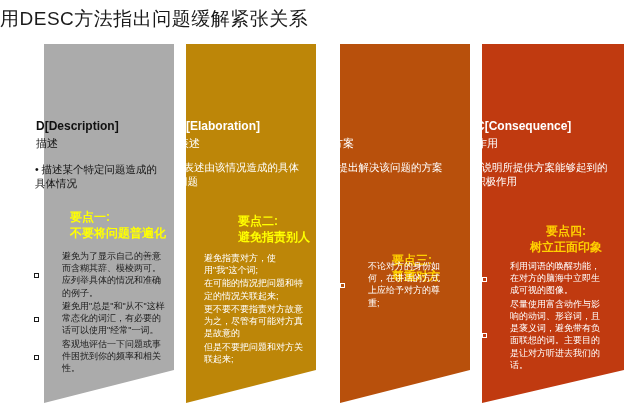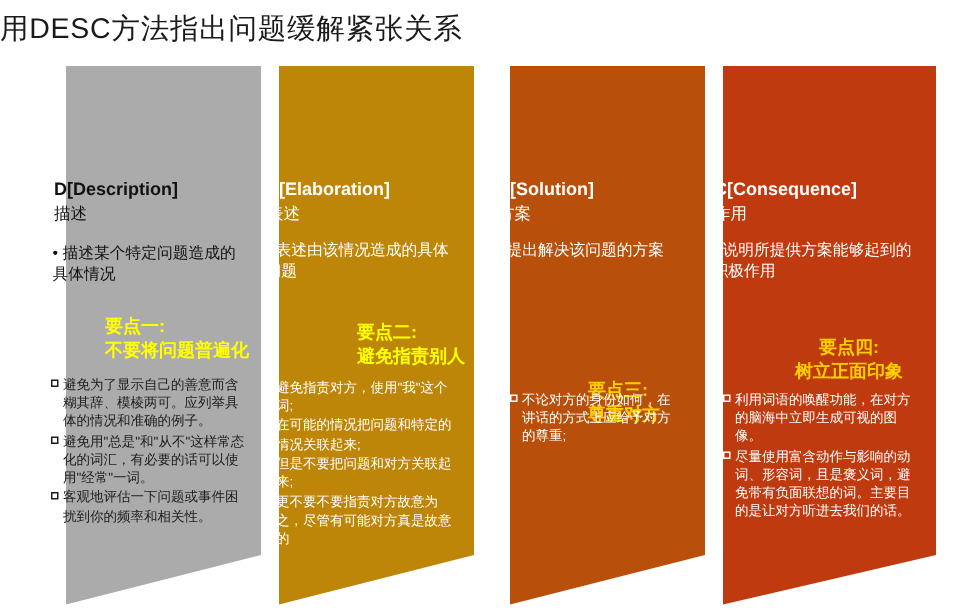--- a/index.html
+++ b/index.html
@@ -40,21 +40,21 @@
   .keybox{
     position:absolute;right:8px;top:172px;width:auto;
     text-align:left;font-size:12px;line-height:1.32;font-weight:bold;
   }
   .keybox .k1{display:block;}
   .keybox .k2{display:block;}
   .bullets{
     position:absolute;left:10px;right:8px;top:212px;
     font-size:9px;line-height:1.36;
   }
-  .bl{display:flex;align-items:flex-start;margin-bottom:1px;}
+  .bl{display:flex;align-items:center;margin-bottom:1px;gap:20px;}
   .sq{
     flex:0 0 auto;width:5px;height:5px;margin:3px 3px 0 0;
     border:1.4px solid currentColor;box-sizing:border-box;
   }
   .bt{flex:1 1 auto;}
 
   
   #col-1{left:24px;width:150px;}
   #col-1 .heading,#col-1 .subhead,#col-1 .lead{color:#111111;}
   #col-1 .bullets{color:#1c1c1c;}
@@ -146,38 +146,37 @@
         <div class="bl">
           <span class="sq"></span>
           <span class="bt">避免指责对方，使用"我"这个词;</span>
         </div>
         <div class="bl">
           <span class="sq"></span>
           <span class="bt">在可能的情况把问题和特定的情况关联起来;</span>
         </div>
         <div class="bl">
           <span class="sq"></span>
+          <span class="bt">更不要不要指责对方故意为之，尽管有可能对方真是故意的</span>
+        </div>
+        <div class="bl">
+          <span class="sq"></span>
           <span class="bt">但是不要把问题和对方关联起来;</span>
-        </div>
-        <div class="bl">
-          <span class="sq"></span>
-          <span class="bt">更不要不要指责对方故意为之，尽管有可能对方真是故意的</span>
         </div>
       </div>
     </div>
   </div>
 
   <div class="col" id="col-3">
     <div class="shape">
       <svg viewBox="0 0 150 371" preserveAspectRatio="none">
         <polygon points="20,6 150,6 150,332 20,365" fill="#b8500c"></polygon>
       </svg>
     </div>
     <div class="content">
-      <div class="heading">S[Solution]</div>
       <div class="subhead">方案</div>
       <div class="lead">
         <span>•&nbsp;</span><span>提出解决该问题的方案</span>
       </div>
       <div class="keybox">
         <span class="k1">要点三:</span>
         <span class="k2">尊重对方</span>
       </div>
       <div class="bullets">
         <div class="bl">

